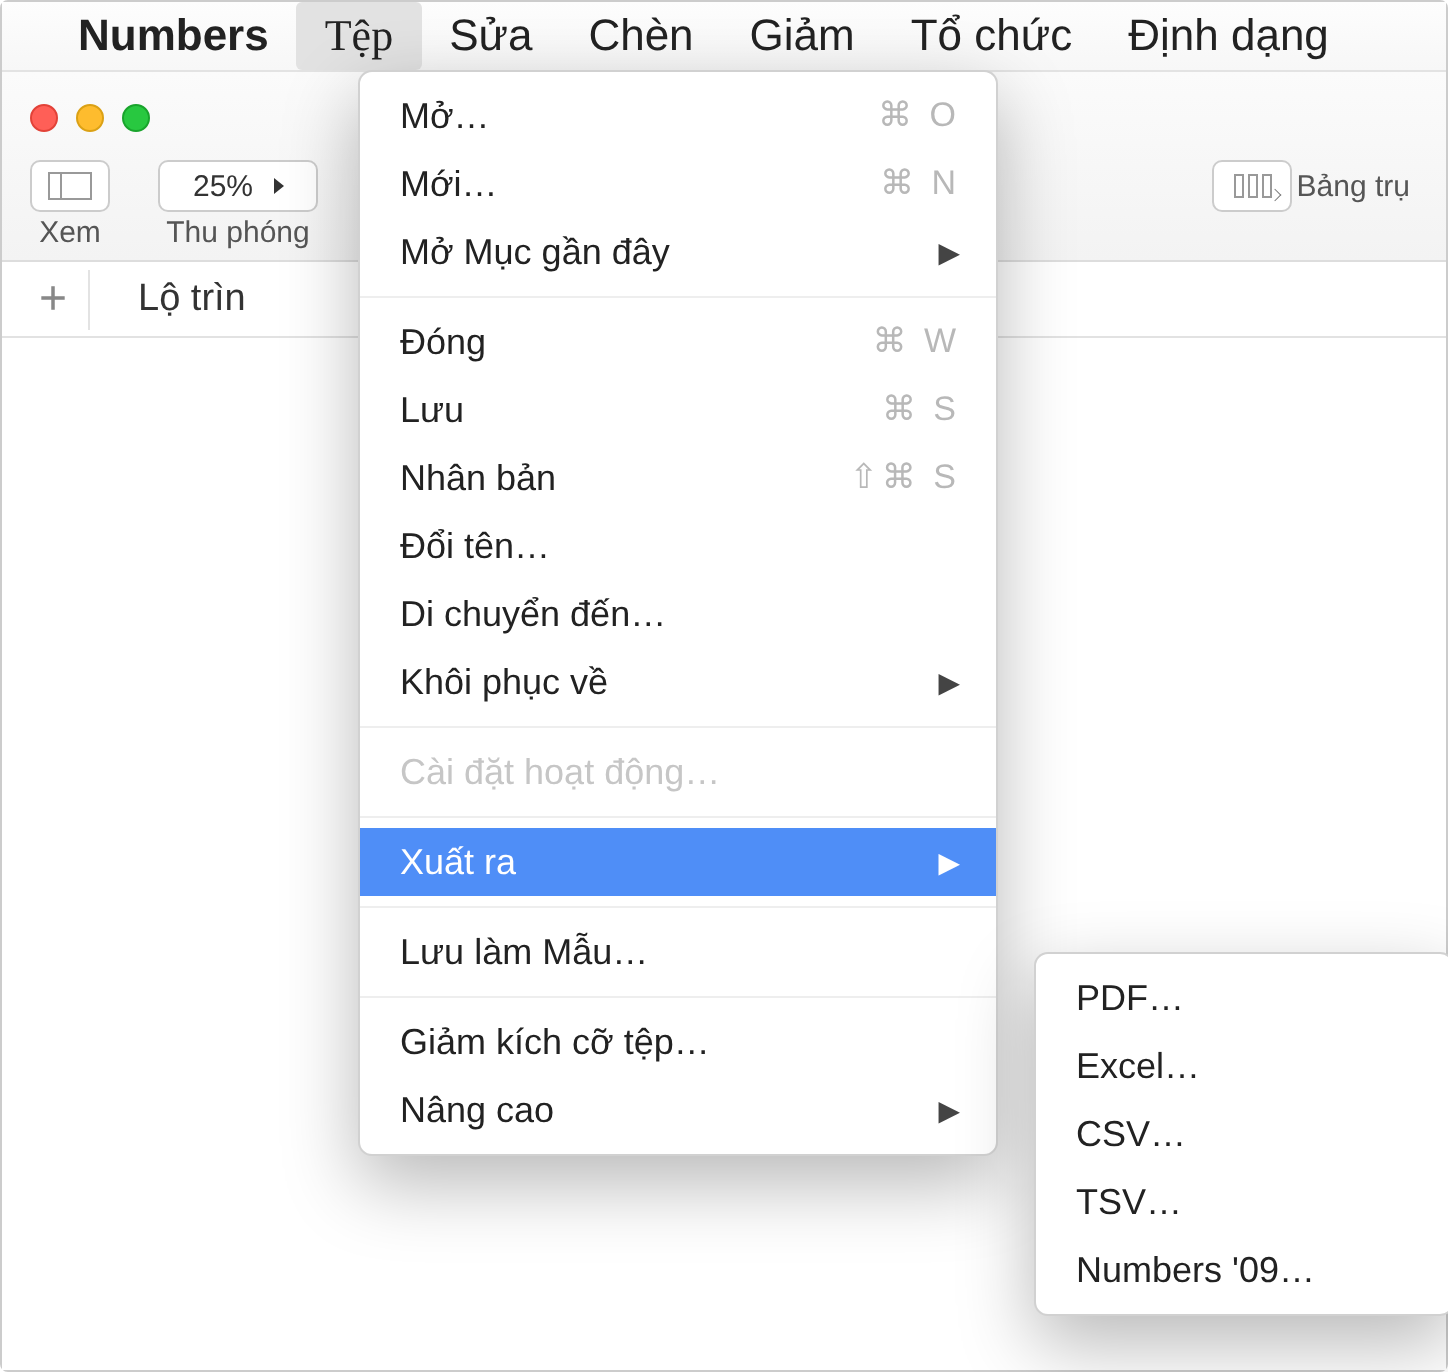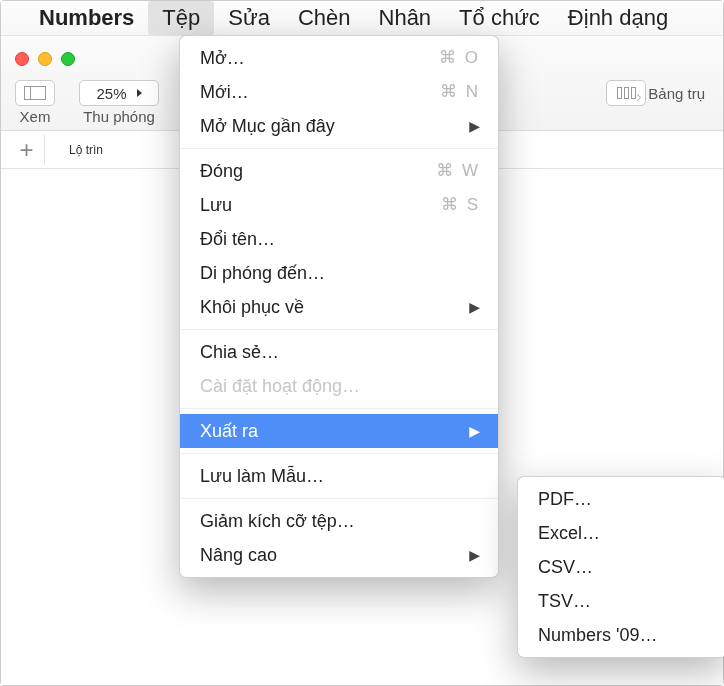--- a/index.html
+++ b/index.html
@@ -4,21 +4,21 @@
 <style>
   * { box-sizing: border-box; margin: 0; padding: 0; }
   html, body { width: 724px; height: 686px; font-family: -apple-system, "Helvetica Neue", Arial, sans-serif; font-size: 17px; color: #222; background: #fff; overflow: hidden; }
   .wrap { width: 724px; height: 686px; position: relative; background: #fff; border: 1px solid #ccc; border-radius: 4px; }
 
   
   .menubar { position: absolute; left: 0; top: 0; right: 0; height: 34px; background: linear-gradient(#fdfdfd,#f7f7f7); display: flex; align-items: center; padding: 0 14px; gap: 0; font-size: 22px; }
   .apple { font-size: 20px; margin-right: 10px; display:inline-block;}
   .menubar .mi { padding: 4px 14px; border-radius: 3px; white-space: nowrap; }
   .menubar .mi.app { font-weight: 700; }
-  .menubar .mi.open { background: #e2e2e2; }
+  .menubar .mi.open { background: #e2e2e2; font-family: Liberation Serif, serif; }
 
   
   .winchrome { position:absolute; left:0; top:34px; right:0; height: 96px; background: linear-gradient(#fbfbfb,#f3f3f3); border-bottom: 1px solid #ddd; border-top: 1px solid #e3e3e3;}
   .traffic { position:absolute; left:14px; top:16px; display:flex; gap:9px;}
   .traffic span { width:14px; height:14px; border-radius:50%; display:inline-block;}
   .t-red{background:#ff5f57;border:1px solid #e24238;}
   .t-yel{background:#febc2e;border:1px solid #dba115;}
   .t-grn{background:#28c840;border:1px solid #19a42c;}
   .tb-items { position:absolute; left:14px; top:44px; display:flex; gap:24px; align-items:flex-start;}
   .tb-item { display:flex; flex-direction:column; align-items:center; gap:2px; font-size:15px; color:#555;text-align:right;}
@@ -28,21 +28,21 @@
   .tb-right .tb-icon { position:relative;}
   .tb-right .tb-icon::after{content:""; position:absolute; right:3px; bottom:3px; width:8px; height:8px; border-right:1px solid #777; border-bottom:1px solid #777; transform:rotate(-45deg) scale(.5);}
   .pivot-ico{display:flex; gap:2px;}
   .pivot-ico i{width:5px;height:12px;border:1px solid #999;}
   .sidebar-ico{display:flex;width:22px;height:14px;border:1px solid #999;}
   .sidebar-ico i:first-child{width:6px;border-right:1px solid #999;}
 
   
   .sheetrow { position:absolute; left:0; top:130px; right:0; height:38px; border-bottom:1px solid #e2e2e2; display:flex; align-items:center; padding:0 8px;}
   .sheetrow .plus{ width:36px; height:30px; display:flex; align-items:center; justify-content:center; font-size:24px; color:#888; border-right:1px solid #e3e3e3; margin-right:10px;}
-  .sheetrow .tab{ padding:4px 14px; font-size:12px; color:#333;}
+  .sheetrow .tab{ padding:4px 14px; font-size:19px; color:#333;}
 
   .canvas { position:absolute; left:0; top:168px; right:0; bottom:0; background:#fff;}
 
   
   .menu { position:absolute; background:#fff; border:1px solid rgba(0,0,0,0.18); border-radius:7px; box-shadow:0 14px 38px rgba(0,0,0,0.28); padding:5px 0; font-size:18px; }
   .menu .row { display:flex; align-items:center; justify-content:space-between; padding:5px 18px 5px 20px; line-height:24px; white-space:nowrap; position:relative;}
   .menu .row .lbl{ }
   .menu .row .sc { color:#b8b8b8; font-size:17px; letter-spacing:2px; font-family: -apple-system, "Helvetica Neue", Arial, sans-serif;}
   .menu .row .arr { color:#444; font-size:14px; margin-left:12px;}
   .menu .row.sel { background:#4f8ef7; color:#fff;}
@@ -61,21 +61,21 @@
 <body>
 
 <div class="wrap">
 
   <div class="menubar">
     <span class="apple"></span>
     <span class="mi app">Numbers</span>
     <span class="mi open">Tệp</span>
     <span class="mi">Sửa</span>
     <span class="mi">Chèn</span>
-    <span class="mi">Nhân</span>
+    <span class="mi">Giảm</span>
     <span class="mi">Tổ chức</span>
     <span class="mi">Định dạng</span>
   </div>
 
   <div class="winchrome">
     <div class="traffic">
       <span class="t-red"></span>
       <span class="t-yel"></span>
       <span class="t-grn"></span>
     </div>
@@ -132,33 +132,34 @@
     <hr>
     <div class="row green-hi">
       <span class="lbl">Đóng</span>
         <span class="sc">⌘ W</span>
     </div>
     <div class="row">
       <span class="lbl">Lưu</span>
         <span class="sc">⌘ S</span>
     </div>
     <div class="row">
+      <span class="lbl">Nhân bản</span>
+        <span class="sc">⇧⌘ S</span>
+    </div>
+    <div class="row">
       <span class="lbl">Đổi tên…</span>
     </div>
     <div class="row">
-      <span class="lbl">Di phóng đến…</span>
+      <span class="lbl">Di chuyển đến…</span>
     </div>
     <div class="row">
       <span class="lbl">Khôi phục về</span>
         <span class="arr">▶</span>
     </div>
     <hr>
-    <div class="row">
-      <span class="lbl">Chia sẻ…</span>
-    </div>
     <div class="row disabled">
       <span class="lbl">Cài đặt hoạt động…</span>
     </div>
     <hr>
     <div class="row sel">
       <span class="lbl">Xuất ra</span>
         <span class="arr">▶</span>
     </div>
     <hr>
     <div class="row">

